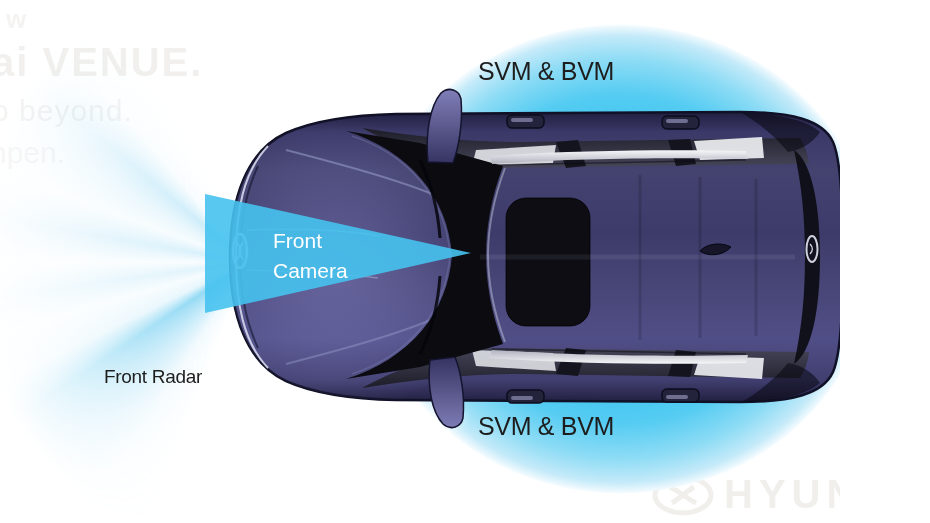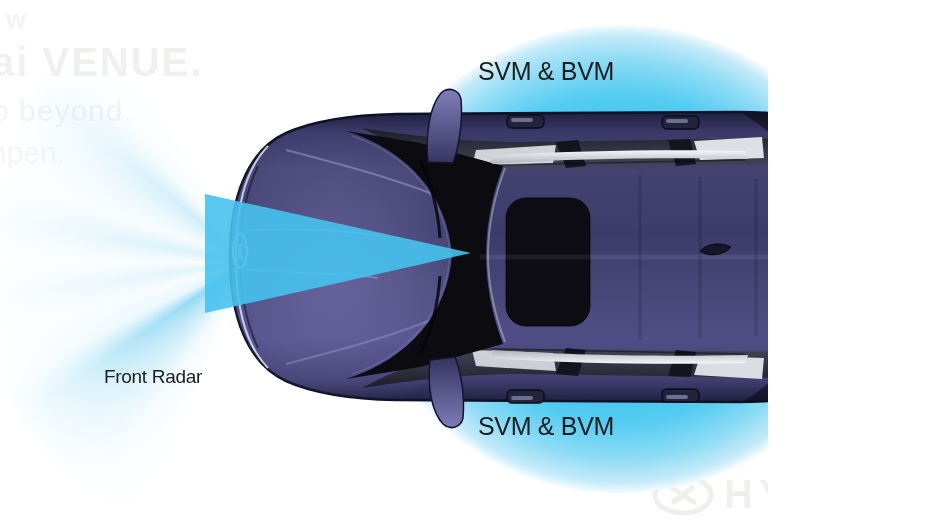--- a/index.html
+++ b/index.html
@@ -1,17 +1,17 @@
 <!DOCTYPE html>
 <html><head>
 <meta charset="utf-8">
 <style>
   html,body{margin:0;padding:0;background:#fff;}
   .stage{
-    position:relative;width:768px;height:523px;overflow:hidden;background:#ffffff;
+    position:relative;width:840px;height:523px;overflow:hidden;background:#ffffff;
     font-family:"Liberation Sans",sans-serif;
   }
   
   .wm{position:absolute;white-space:nowrap;pointer-events:none;}
   .wm-frag{left:6px;top:4px;font-size:26px;font-weight:600;color:rgba(150,140,124,0.10);}
   .wm-line1{left:-8px;top:40px;font-size:40px;font-weight:600;letter-spacing:2px;color:rgba(148,138,120,0.13);}
   .wm-line2{left:-8px;top:94px;font-size:30px;font-weight:500;letter-spacing:1px;color:rgba(150,140,124,0.10);}
   .wm-line3{left:-10px;top:136px;font-size:30px;font-weight:500;color:rgba(150,140,124,0.08);}
   .wm-br{
     position:absolute;left:652px;top:472px;display:flex;align-items:center;gap:10px;
@@ -207,14 +207,18 @@
       <path d="M 428 162 C 425 134 430 106 441 93 C 449 86 459 90 461 99 C 463 122 459 147 453 163 Z" fill="url(#mirrorG)" stroke="#14142e" stroke-width="1.5"></path>
       <path d="M 430 360 C 427 388 432 412 443 424 C 451 431 461 427 463 418 C 465 396 461 372 455 357 Z" fill="url(#mirrorG2)" stroke="#14142e" stroke-width="1.5"></path>
     </g>
 
     <polygon points="205,194 471,253 205,313" fill="#46c2ee" fill-opacity="0.9"></polygon>
   </svg>
 
   <div class="label label-svm-top">SVM &amp; BVM</div>
   <div class="label label-svm-bottom">SVM &amp; BVM</div>
   <div class="label label-front-radar">Front Radar</div>
+  <div class="label-front-camera">
+    <div>Front</div>
+    <div>Camera</div>
+  </div>
 
 </div>
 
 </body></html>

